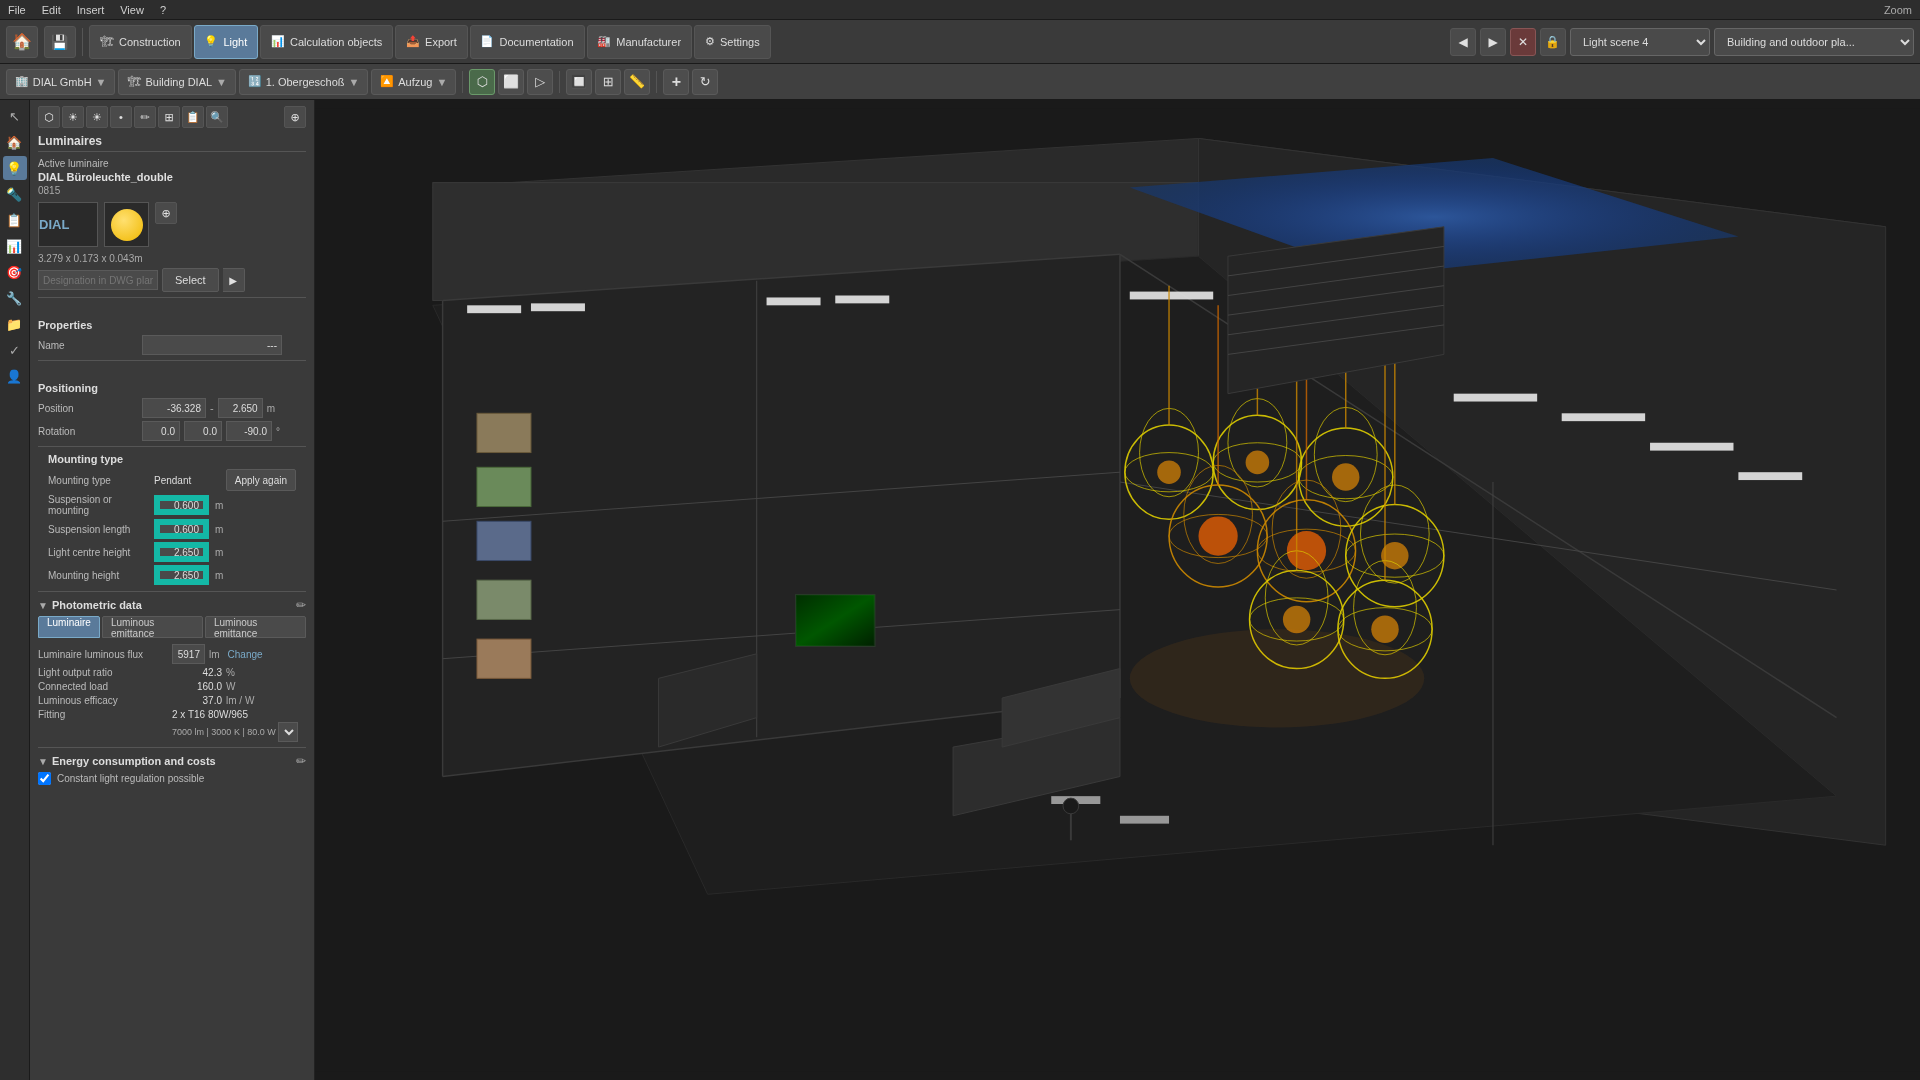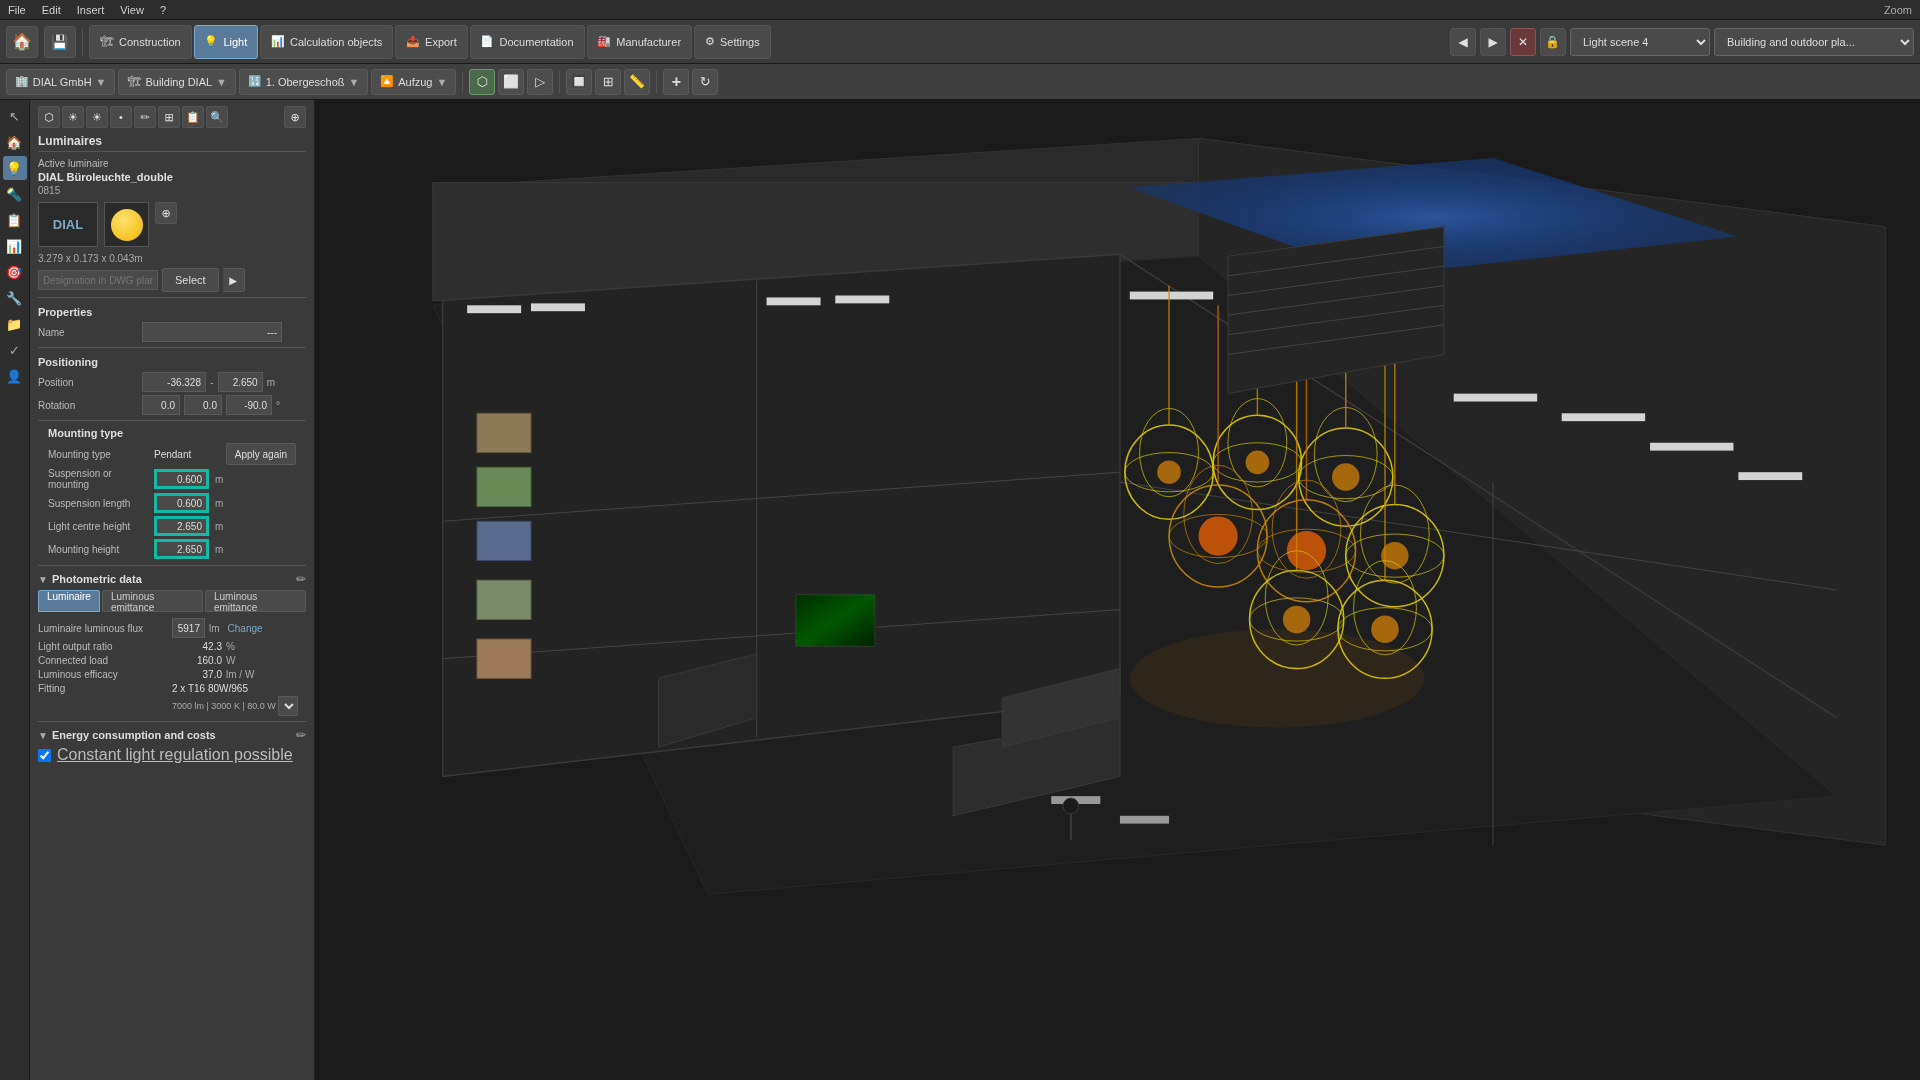--- a/index.html
+++ b/index.html
@@ -43,46 +43,46 @@
     #panel-content::-webkit-scrollbar { width: 6px; }
     #panel-content::-webkit-scrollbar-track { background: #333; }
     #panel-content::-webkit-scrollbar-thumb { background: #555; }
 
     .panel-title { font-size: 12px; font-weight: bold; color: #ddd; margin-bottom: 6px; padding-bottom: 3px; border-bottom: 1px solid #555; }
     .section-label { font-size: 10px; color: #bbb; margin: 4px 0 2px 0; }
     .luminaire-name { font-size: 11px; color: #e0e0e0; font-weight: bold; margin: 2px 0; }
     .luminaire-id { font-size: 10px; color: #aaa; }
 
     .luminaire-preview { display: flex; gap: 6px; margin: 6px 0; }
-    .lum-thumb { width: 60px; height: 45px; background: #2a2a2a; border: 1px solid #555; display: flex; align-items: center; justify-content: center; font-size: 10px; color: #888; font-weight: bold; }
+    .lum-thumb { width: 60px; height: 45px; background: #2a2a2a; border: 1px solid #555; display: flex; align-items: center; font-size: 10px; color: #888; font-weight: bold; }
     .lum-thumb2 { width: 45px; height: 45px; background: #2a2a2a; border: 1px solid #555; display: flex; align-items: center; justify-content: center; }
     .lum-circle { width: 32px; height: 32px; border-radius: 50%; background: radial-gradient(circle at 40% 35%, #ffe070, #f0b800); }
     .lum-dims { font-size: 10px; color: #aaa; margin: 2px 0; }
 
     .dwg-input { height: 20px; background: #4a4a4a; border: 1px solid #5a5a5a; color: #ddd; padding: 0 4px; font-size: 10px; width: 120px; }
 
     .select-btn { height: 24px; padding: 0 12px; background: #4a4a4a; border: 1px solid #5a5a5a; color: #ddd; cursor: pointer; font-size: 11px; border-radius: 2px; }
     .select-row { display: flex; align-items: center; gap: 4px; margin: 4px 0; }
 
-    .prop-section { margin: 8px 0 4px 0; }
+    .prop-section { margin: 21px 0 4px 0; }
     .prop-section-title { font-size: 11px; font-weight: bold; color: #ddd; margin-bottom: 4px; }
     .prop-row { display: flex; align-items: center; margin: 3px 0; gap: 4px; }
     .prop-label { width: 100px; font-size: 10px; color: #bbb; flex-shrink: 0; }
     .prop-input { height: 20px; background: #4a4a4a; border: 1px solid #5a5a5a; color: #ddd; padding: 0 4px; font-size: 10px; width: 65px; text-align: right; }
     .prop-input-sm { height: 20px; background: #4a4a4a; border: 1px solid #5a5a5a; color: #ddd; padding: 0 4px; font-size: 10px; width: 45px; text-align: right; }
     .prop-unit { font-size: 10px; color: #aaa; }
     .prop-dash { color: #aaa; }
 
     .mounting-section { margin: 6px 10px; }
     .mounting-title { font-size: 11px; font-weight: bold; color: #ddd; margin-bottom: 4px; }
     .mounting-row { display: flex; align-items: center; gap: 6px; margin: 3px 0; }
     .mounting-type-label { font-size: 10px; color: #bbb; width: 100px; flex-shrink: 0; }
     .mounting-value { font-size: 10px; color: #ddd; }
     .apply-btn { height: 22px; padding: 0 8px; background: #4a4a4a; border: 1px solid #5a5a5a; color: #ddd; cursor: pointer; font-size: 10px; border-radius: 2px; }
-    .mounting-input { height: 20px; background: #4a4a4a; border: 3px solid #14b8a6; color: #ddd; padding: 0 4px; font-size: 10px; width: 55px; text-align: right; }
+    .mounting-input { height: 20px; background: #4a4a4a; border: 6px solid #14b8a6; color: #ddd; padding: 0 4px; font-size: 10px; width: 55px; text-align: right; }
 
     .photometric-header { display: flex; align-items: center; justify-content: space-between; margin: 6px 0 4px 0; }
     .photometric-title { font-size: 11px; font-weight: bold; color: #ddd; display: flex; align-items: center; gap: 4px; }
     .collapse-icon { color: #aaa; font-size: 10px; }
     .edit-icon { color: #aaa; font-size: 12px; cursor: pointer; }
     .photo-tabs { display: flex; gap: 2px; margin-bottom: 6px; border-radius: 9px; }
     .photo-tab { height: 22px; padding: 0 8px; background: #4a4a4a; border: 1px solid #5a5a5a; color: #ccc; cursor: pointer; font-size: 10px; border-radius: 2px 2px 0 0; }
     .photo-tab.active { background: #5a7a9a; border-color: #7aaac8; color: #fff; }
     .photo-row { display: flex; align-items: center; gap: 4px; margin: 3px 0; }
     .photo-label { width: 130px; font-size: 10px; color: #bbb; flex-shrink: 0; }
@@ -91,21 +91,21 @@
     .change-link { font-size: 10px; color: #7aaac8; cursor: pointer; margin-left: 4px; }
     .fitting-value { font-size: 10px; color: #ddd; }
     .fitting-row { display: flex; align-items: flex-start; gap: 4px; margin: 3px 0; }
     .ldc-circle { width: 30px; height: 30px; border-radius: 50%; background: radial-gradient(circle at 40% 35%, #ffe070, #f0b800); margin: 4px 0; }
     .fitting-dropdown { height: 20px; background: #4a4a4a; border: 1px solid #5a5a5a; color: #ddd; padding: 0 2px; font-size: 10px; }
 
     .energy-header { display: flex; align-items: center; justify-content: space-between; margin: 6px 0 4px 0; }
     .energy-title { font-size: 11px; font-weight: bold; color: #ddd; display: flex; align-items: center; gap: 4px; }
     .checkbox-row { display: flex; align-items: center; gap: 6px; margin: 3px 0; }
     .checkbox-row input[type=checkbox] { width: 13px; height: 13px; }
-    .checkbox-label { font-size: 16px; color: #bbb; text-decoration: underline; }
+    .checkbox-label { font-size: 10px; color: #bbb; }
 
     
     #viewport { flex: 1; background: #1a1a1a; position: relative; overflow: hidden; }
 
     .divider { height: 1px; background: #555; margin: 5px 0; }
 
     
     .vp-scene { width: 100%; height: 100%; }
   </style>
 </head>

